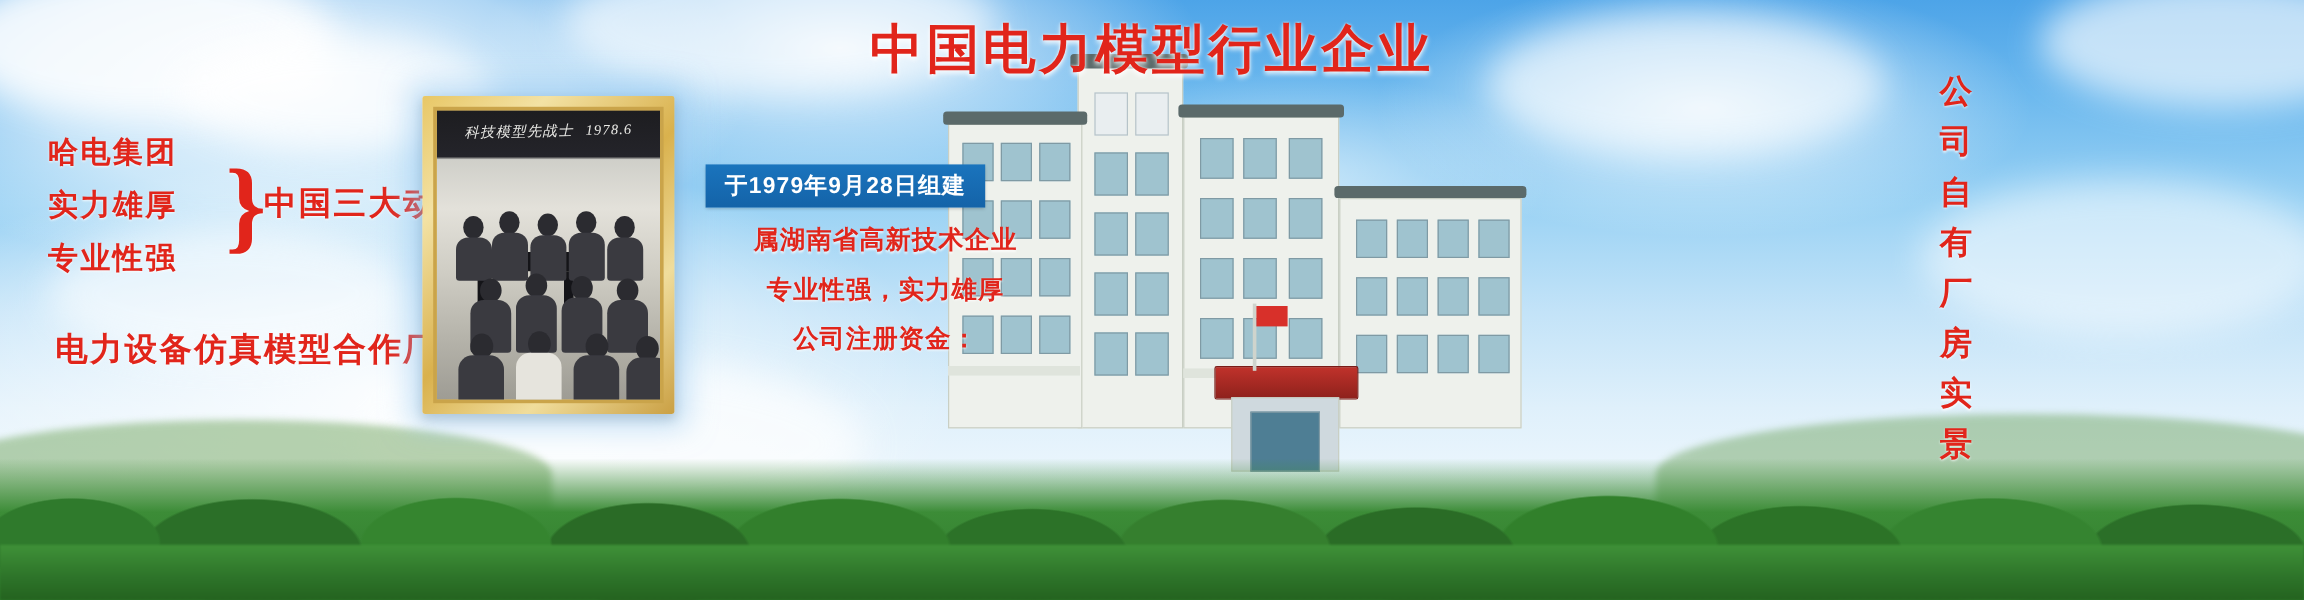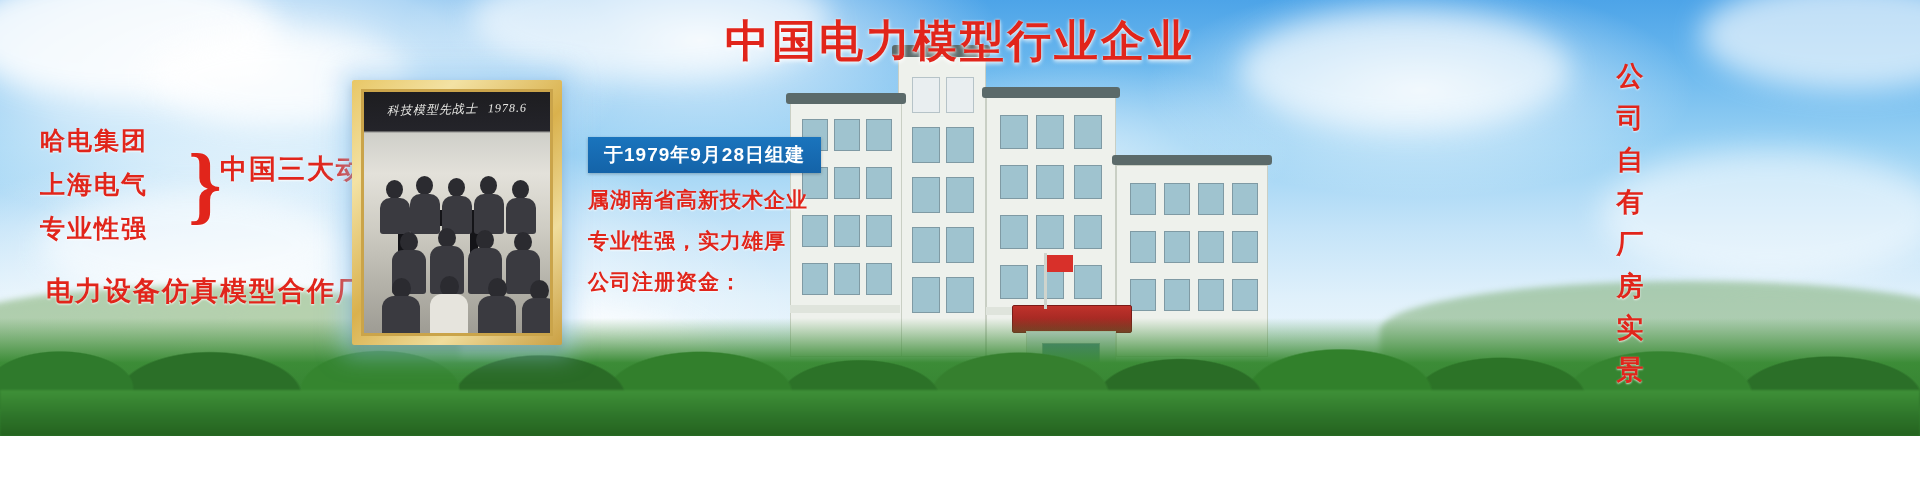--- a/index.html
+++ b/index.html
@@ -1,21 +1,21 @@
 <!DOCTYPE html>
 <html><head>
 <meta charset="utf-8">
 <style>
   html,body{margin:0;padding:0;}
   body{
     width:1920px;height:500px;overflow:hidden;
     font-family:"Liberation Sans","DejaVu Sans",sans-serif;
   }
   .banner{
-    position:relative;width:1920px;height:436px;overflow:hidden;
+    position:relative;width:1920px;height:500px;overflow:hidden;
     background:
       radial-gradient(ellipse 520px 230px at 250px 70px, rgba(255,255,255,.95) 0%, rgba(255,255,255,.55) 42%, rgba(255,255,255,0) 72%),
       radial-gradient(ellipse 430px 180px at 700px 40px, rgba(255,255,255,.85) 0%, rgba(255,255,255,0) 70%),
       radial-gradient(ellipse 380px 150px at 1420px 90px, rgba(255,255,255,.75) 0%, rgba(255,255,255,0) 72%),
       radial-gradient(ellipse 300px 130px at 1080px 150px, rgba(255,255,255,.5) 0%, rgba(255,255,255,0) 70%),
       radial-gradient(ellipse 600px 260px at 330px 330px, rgba(255,255,255,.9) 0%, rgba(255,255,255,.3) 55%, rgba(255,255,255,0) 78%),
       linear-gradient(to bottom,#4da4e8 0%, #6db9ee 16%, #9ad2f4 34%, #c3e3f8 52%, #dff0fb 68%, #eef7fd 82%, #f4fbff 100%);
   }
 
   
@@ -49,21 +49,21 @@
   
   .building{position:absolute;}
   .blk{position:absolute;background:#eef1ec;border:1px solid #c9cfc4;}
   .win{position:absolute;background:#9fc3cf;border:1px solid #7f9aa4;}
   .winw{position:absolute;background:#e9eef0;border:1px solid #b6c3c8;}
   .band{position:absolute;background:#dfe4dc;}
   .roof{position:absolute;background:#5b6a6a;}
 
   
   .left-block{position:absolute;left:40px;top:105px;width:330px;}
-  .three-rows{position:absolute;left:0;top:13px;}
+  .three-rows{position:absolute;left:0;top:0;}
   .cn-red{
     color:#e1251b;font-weight:bold;letter-spacing:2px;
     text-shadow:0 1px 2px rgba(255,255,255,.85);
     white-space:nowrap;
   }
   .l-item{font-size:25px;line-height:44px;}
   .brace{
     position:absolute;left:148px;top:-4px;color:#e1251b;font-size:86px;
     font-weight:bold;line-height:140px;font-family:"Liberation Serif",serif;
     text-shadow:0 1px 2px rgba(255,255,255,.8);
@@ -106,20 +106,21 @@
   .badge{
     display:inline-block;margin-top:12px;padding:5px 16px;
     background:linear-gradient(to bottom,#1a74bd,#1463a8);
     color:#ffffff;font-size:19px;font-weight:bold;letter-spacing:1px;
     white-space:nowrap;box-shadow:0 1px 3px rgba(0,0,0,.25);
   }
   .c-line{
     margin-top:13px;font-size:21px;color:#e1251b;font-weight:bold;
     letter-spacing:1px;white-space:nowrap;
     text-shadow:0 1px 2px rgba(255,255,255,.85);
+    text-align:center;
   }
   .c-amount{
     margin-top:11px;font-size:21px;color:#e1251b;font-weight:bold;
     letter-spacing:4px;white-space:nowrap;
     text-shadow:0 1px 2px rgba(255,255,255,.85);
   }
 
   
   .vertical-block{
     position:absolute;left:1608px;top:55px;width:44px;
@@ -237,21 +238,21 @@
   <div class="treeline"></div>
   <div class="hedge"></div>
 
   <div class="title">
     <span>中国电力模型行业企业</span>
   </div>
 
   <div class="left-block">
     <div class="three-rows">
       <div class="cn-red l-item">哈电集团</div>
-      <div class="cn-red l-item">上海电气</div>
+      <div class="cn-red l-item">实力雄厚</div>
       <div class="cn-red l-item">专业性强</div>
       <div class="brace">}</div>
     </div>
     <div class="cn-red three-power">中国三大动力</div>
     <div class="cn-red coop">电力设备仿真模型合作厂家</div>
   </div>
 
   <div class="photo-frame">
     <div class="photo-inner">
       <div class="photo-caption">

